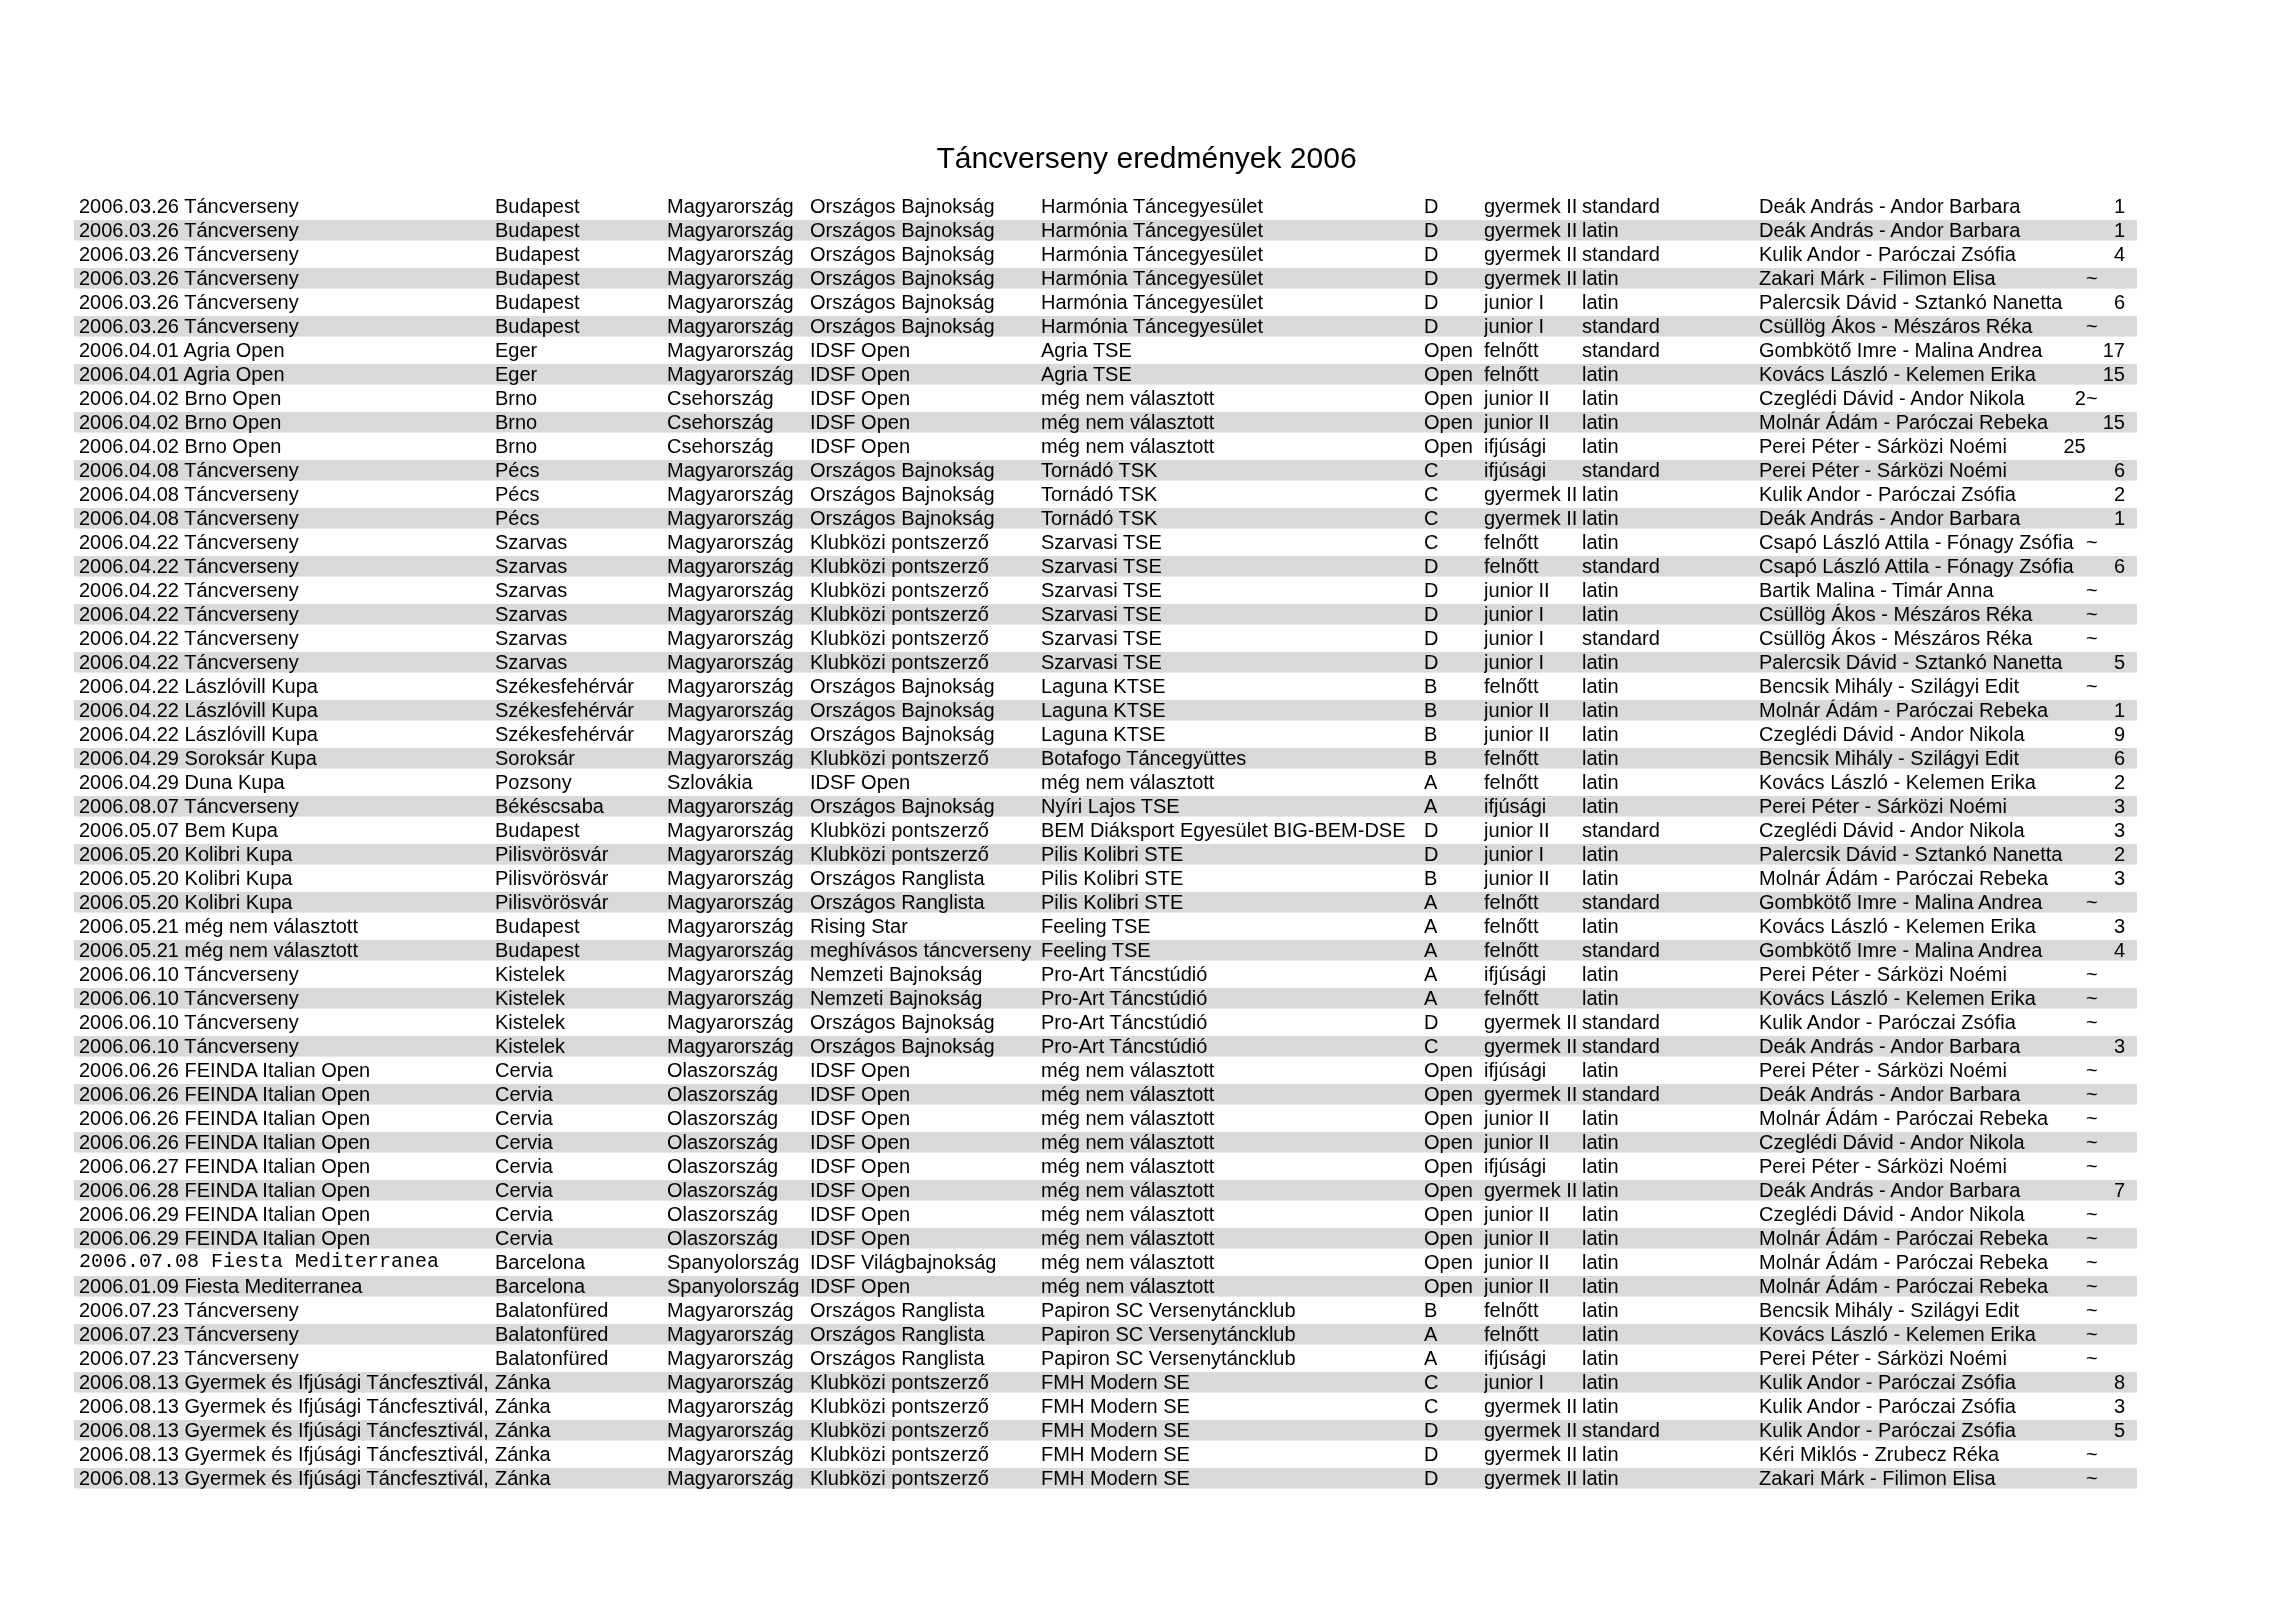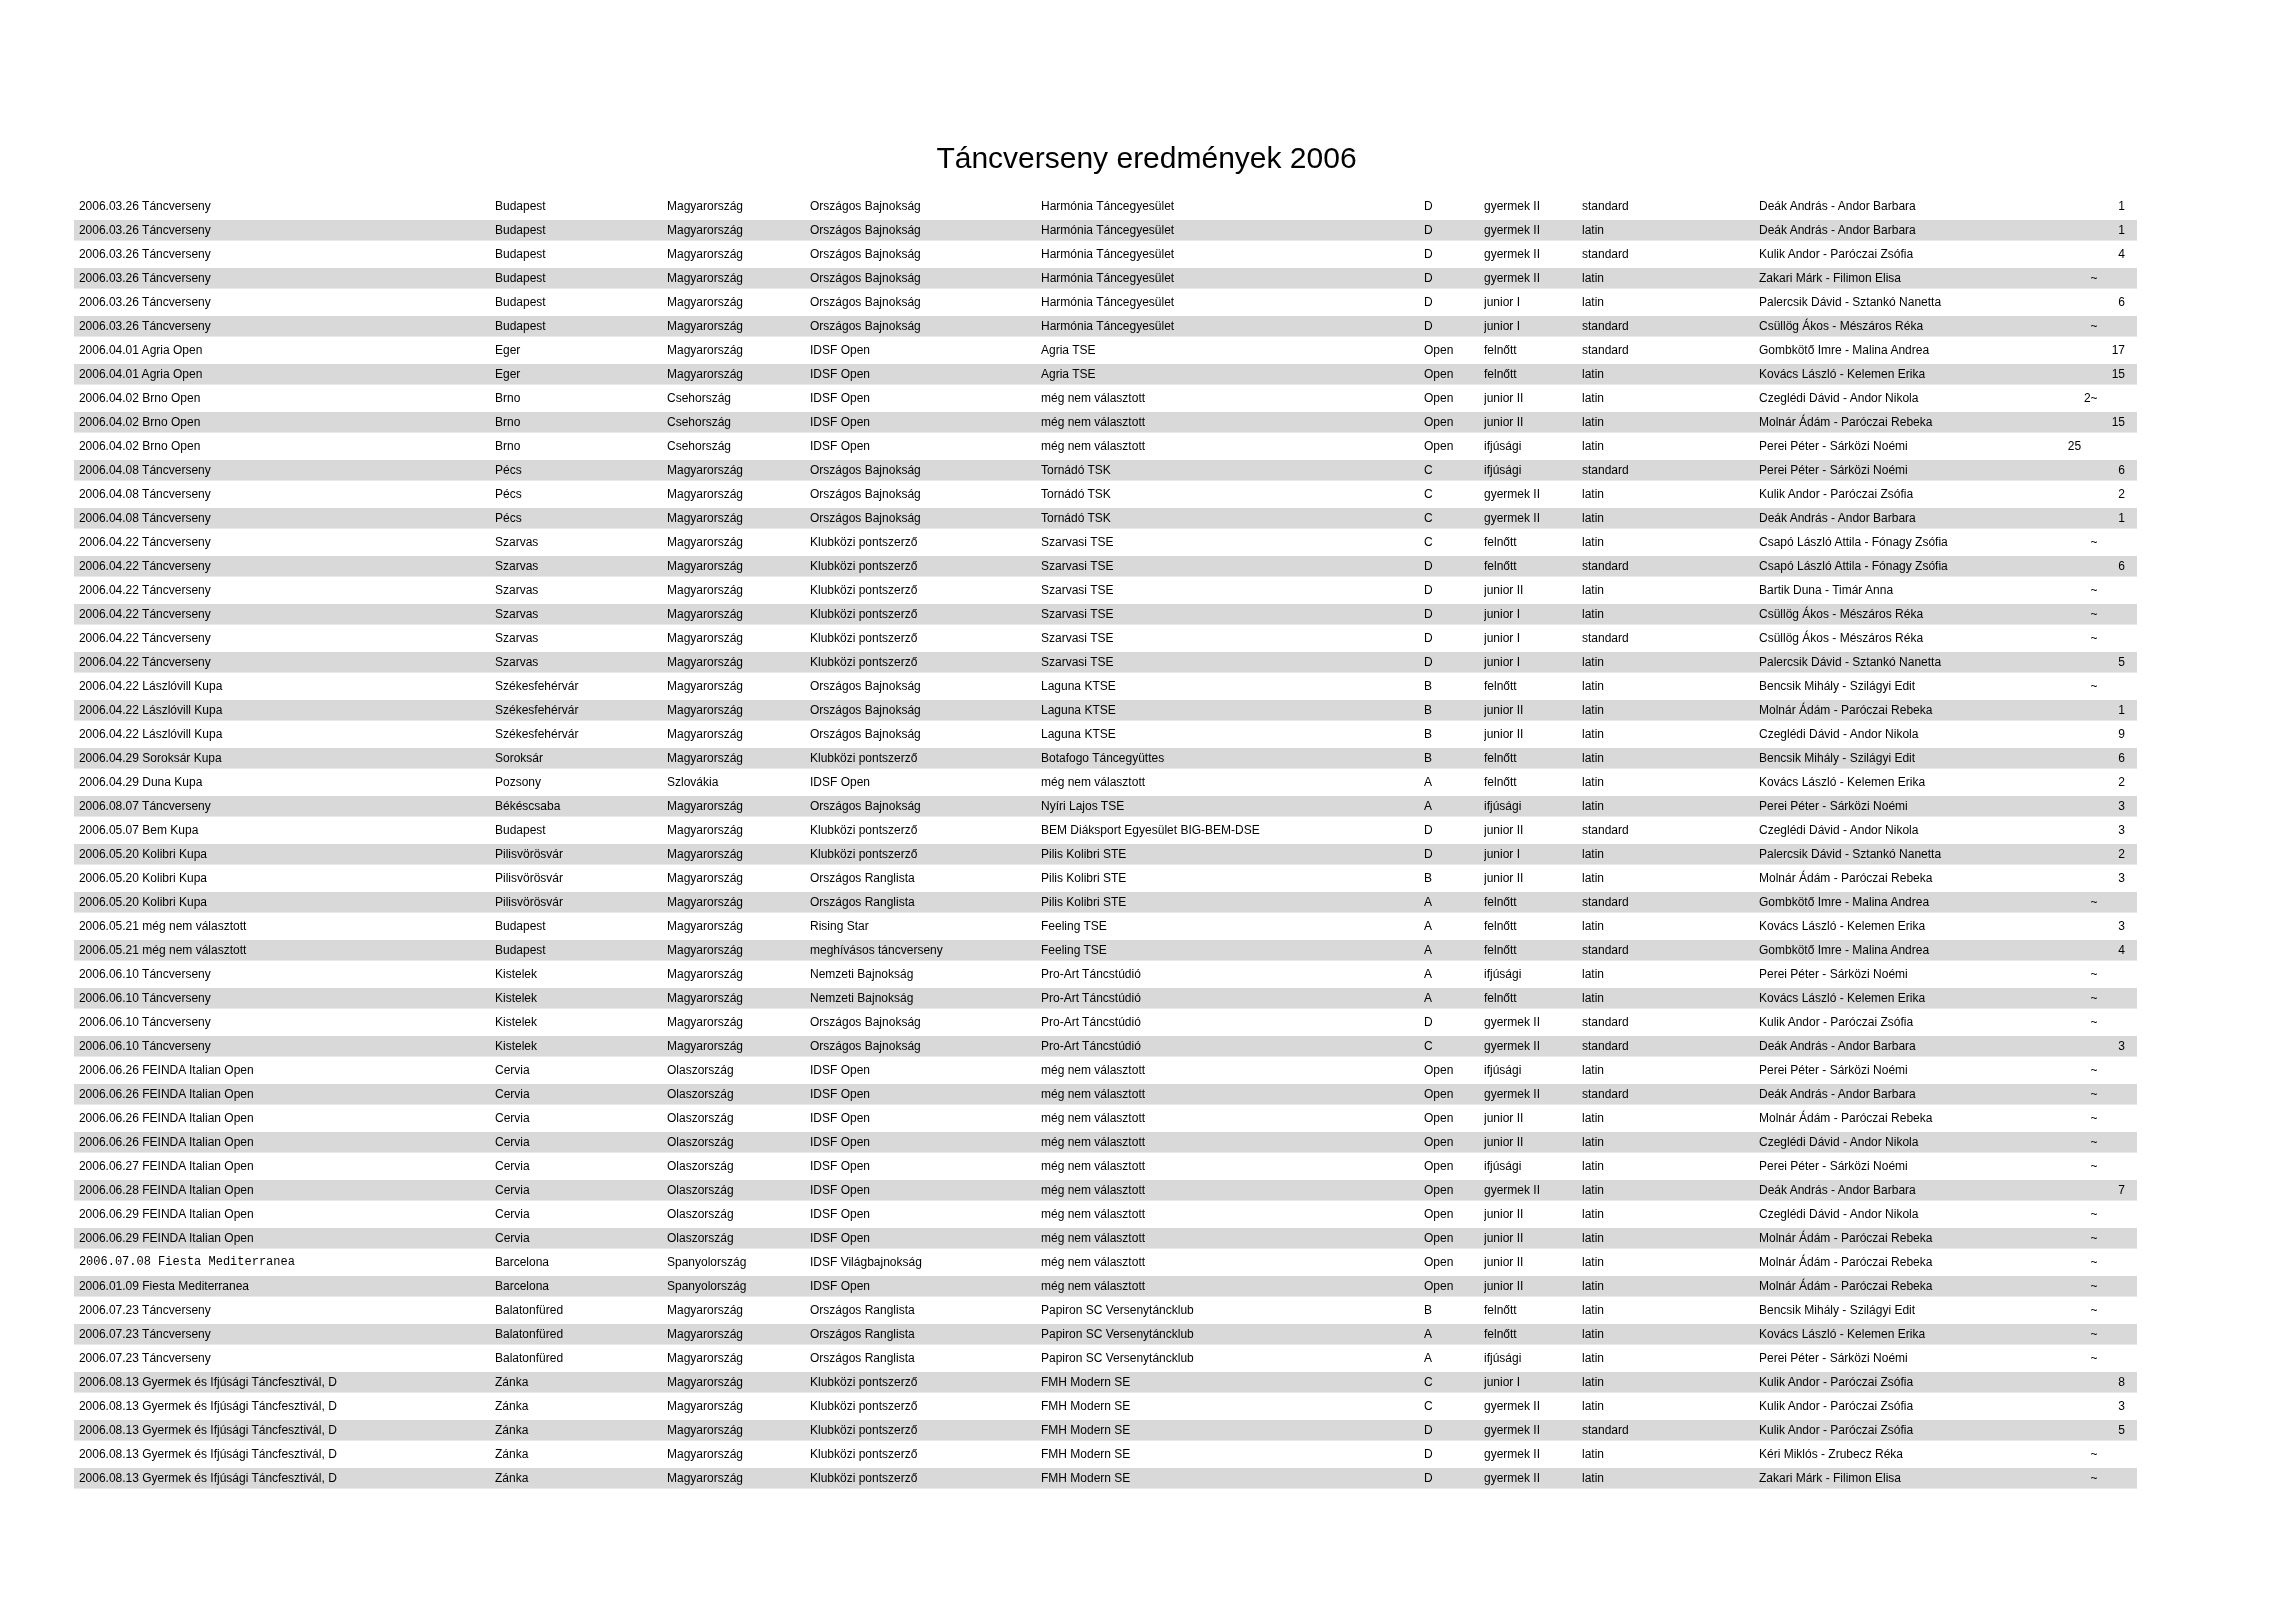--- a/index.html
+++ b/index.html
@@ -28,21 +28,21 @@
   }
   .table {
     position: absolute;
     top: 194px;
     left: 74px;
     width: 2063px;
   }
   .row {
     position: relative;
     height: 24px;
-    font-size: 12px;
+    font-size: 20px;
     line-height: 24px;
     white-space: nowrap;
   }
   .row.alt {
     background: linear-gradient(#d9d9d9, #d9d9d9) 0 1.5px / 100% 20.6px no-repeat;
   }
   .cell {
     position: absolute;
     top: 0;
     height: 100%;
@@ -253,21 +253,21 @@
       </div>
       <div class="row">
         <div class="cell" style="left: 4.9px; width: 416px; text-align: left;">2006.04.22 Táncverseny</div>
         <div class="cell" style="left: 421px; width: 169px; text-align: left;">Szarvas</div>
         <div class="cell" style="left: 593px; width: 140px; text-align: left;">Magyarország</div>
         <div class="cell" style="left: 736px; width: 228px; text-align: left;">Klubközi pontszerző</div>
         <div class="cell" style="left: 967px; width: 380px; text-align: left;">Szarvasi TSE</div>
         <div class="cell" style="left: 1350px; width: 59px; text-align: left;">D</div>
         <div class="cell" style="left: 1410px; width: 96px; text-align: left;">junior II</div>
         <div class="cell" style="left: 1508px; width: 174px; text-align: left;">latin</div>
-        <div class="cell" style="left: 1685px; width: 331px; text-align: left;">Bartik Duna - Timár Anna</div>
+        <div class="cell" style="left: 1685px; width: 331px; text-align: left;">Bartik Malina - Timár Anna</div>
         <div class="cell tilde" style="left: 1950px; width: 101px; text-align: right;">~</div>
       </div>
       <div class="row alt">
         <div class="cell" style="left: 4.9px; width: 416px; text-align: left;">2006.04.22 Táncverseny</div>
         <div class="cell" style="left: 421px; width: 169px; text-align: left;">Szarvas</div>
         <div class="cell" style="left: 593px; width: 140px; text-align: left;">Magyarország</div>
         <div class="cell" style="left: 736px; width: 228px; text-align: left;">Klubközi pontszerző</div>
         <div class="cell" style="left: 967px; width: 380px; text-align: left;">Szarvasi TSE</div>
         <div class="cell" style="left: 1350px; width: 59px; text-align: left;">D</div>
         <div class="cell" style="left: 1410px; width: 96px; text-align: left;">junior I</div>

